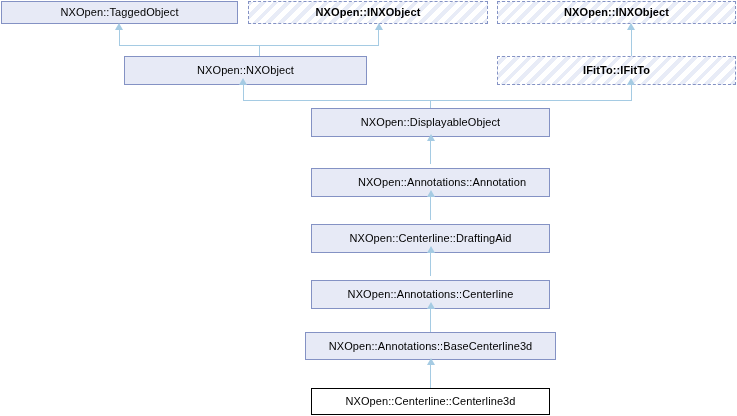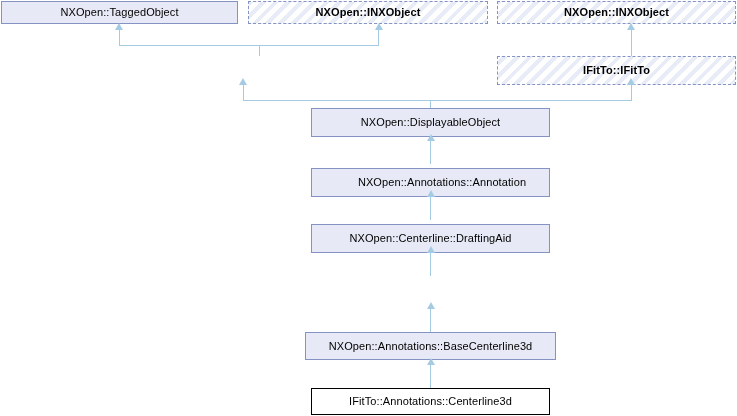--- a/index.html
+++ b/index.html
@@ -118,39 +118,45 @@
   </div>
 
   <div class="node abstract" style="left:248px; top:1px; width:240px; height:23px;">
     <span class="label">NXOpen::INXObject</span>
   </div>
 
   <div class="node abstract" style="left:497px; top:1px; width:239px; height:23px;">
     <span class="label">NXOpen::INXObject</span>
   </div>
 
+  <div class="node concrete" style="left:124px; top:56px; width:243px; height:29px;">
+    <span class="label">NXOpen::NXObject</span>
+  </div>
 
   <div class="node abstract" style="left:497px; top:56px; width:239px; height:29px;">
     <span class="label">IFitTo::IFitTo</span>
   </div>
 
   <div class="node concrete" style="left:311px; top:108px; width:239px; height:29px;">
     <span class="label">NXOpen::DisplayableObject</span>
   </div>
 
   <div class="node concrete" style="left:311px; top:168px; width:239px; height:29px;padding-left:23px;">
     <span class="label">NXOpen::Annotations::Annotation</span>
   </div>
 
   <div class="node concrete" style="left:311px; top:224px; width:239px; height:29px;">
     <span class="label">NXOpen::Centerline::DraftingAid</span>
   </div>
 
+  <div class="node concrete" style="left:311px; top:280px; width:239px; height:29px;">
+    <span class="label">NXOpen::Annotations::Centerline</span>
+  </div>
 
   <div class="node concrete" style="left:305px; top:332px; width:251px; height:28px;">
     <span class="label">NXOpen::Annotations::BaseCenterline3d</span>
   </div>
 
   <div class="node focus" style="left:311px; top:388px; width:239px; height:27px;">
-    <span class="label">IFitTo::Annotations::Centerline3d</span>
+    <span class="label">NXOpen::Centerline::Centerline3d</span>
   </div>
 
 </div>
 
 </body></html>

